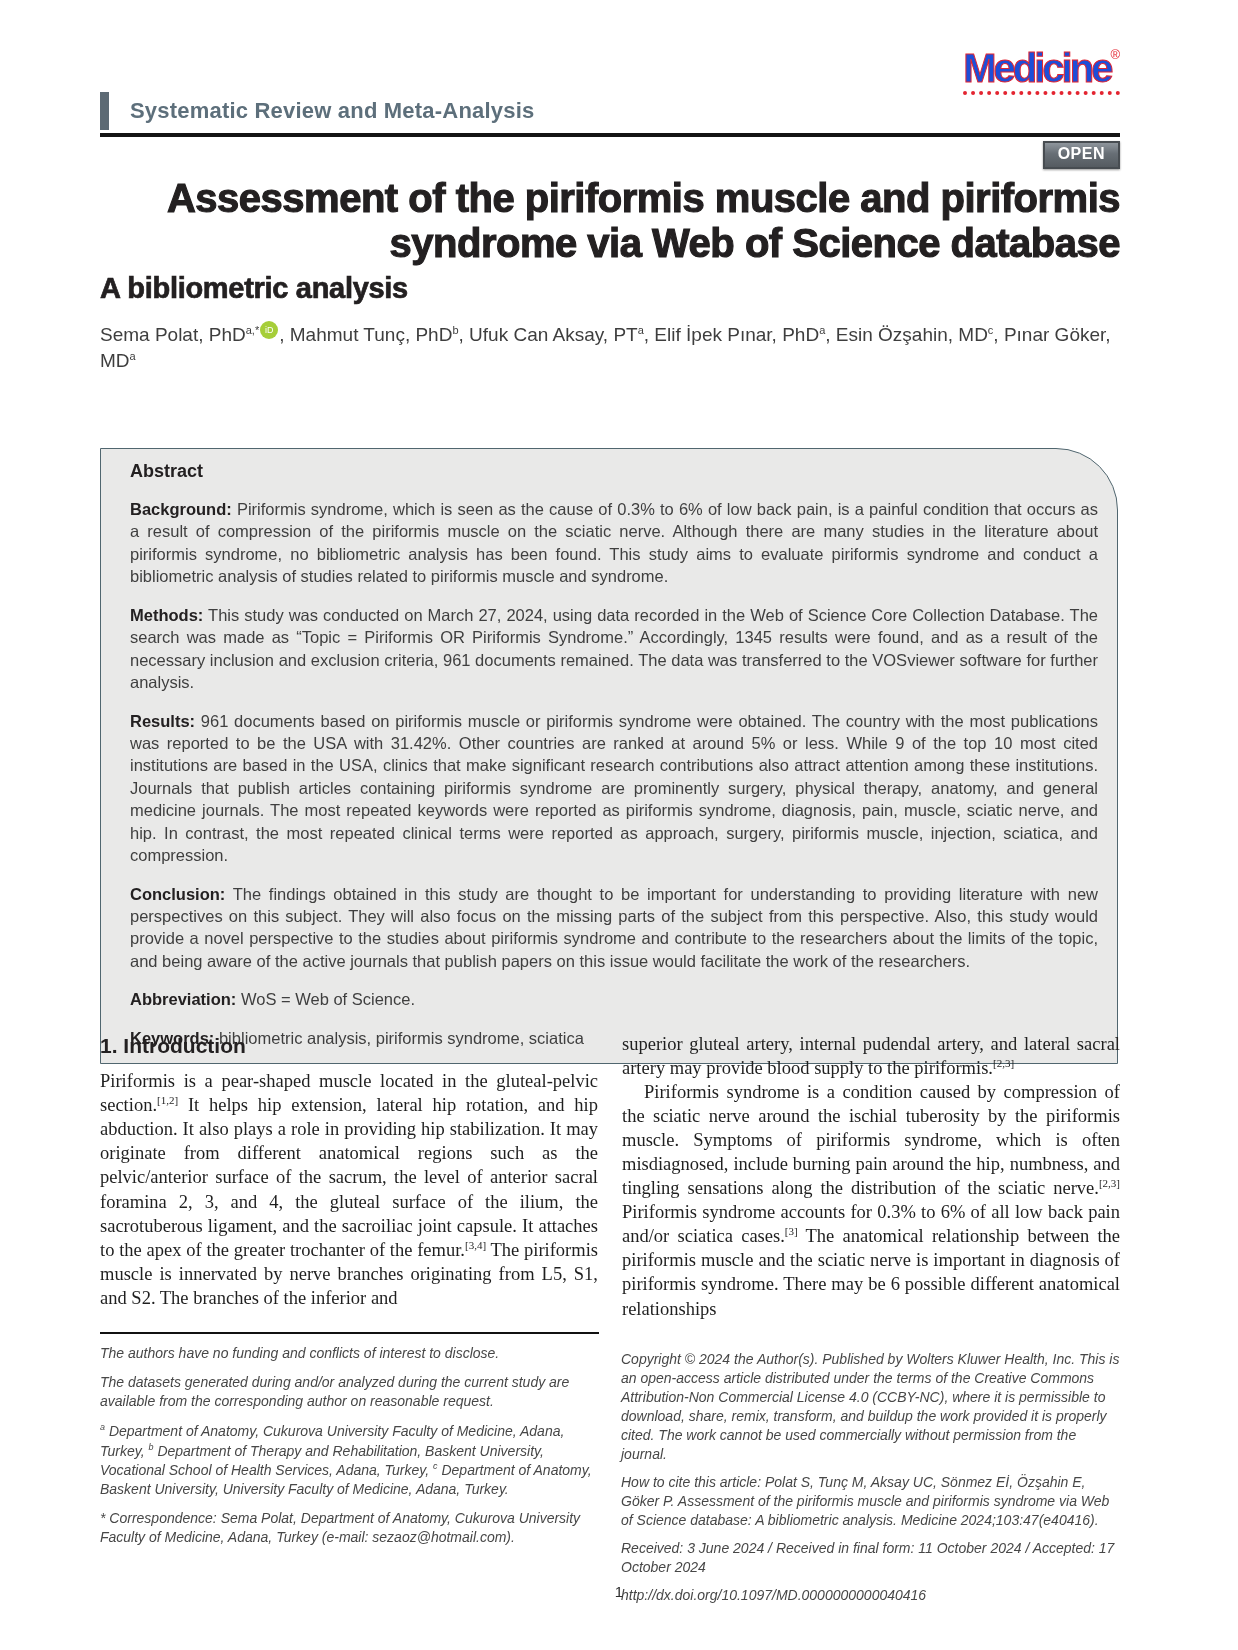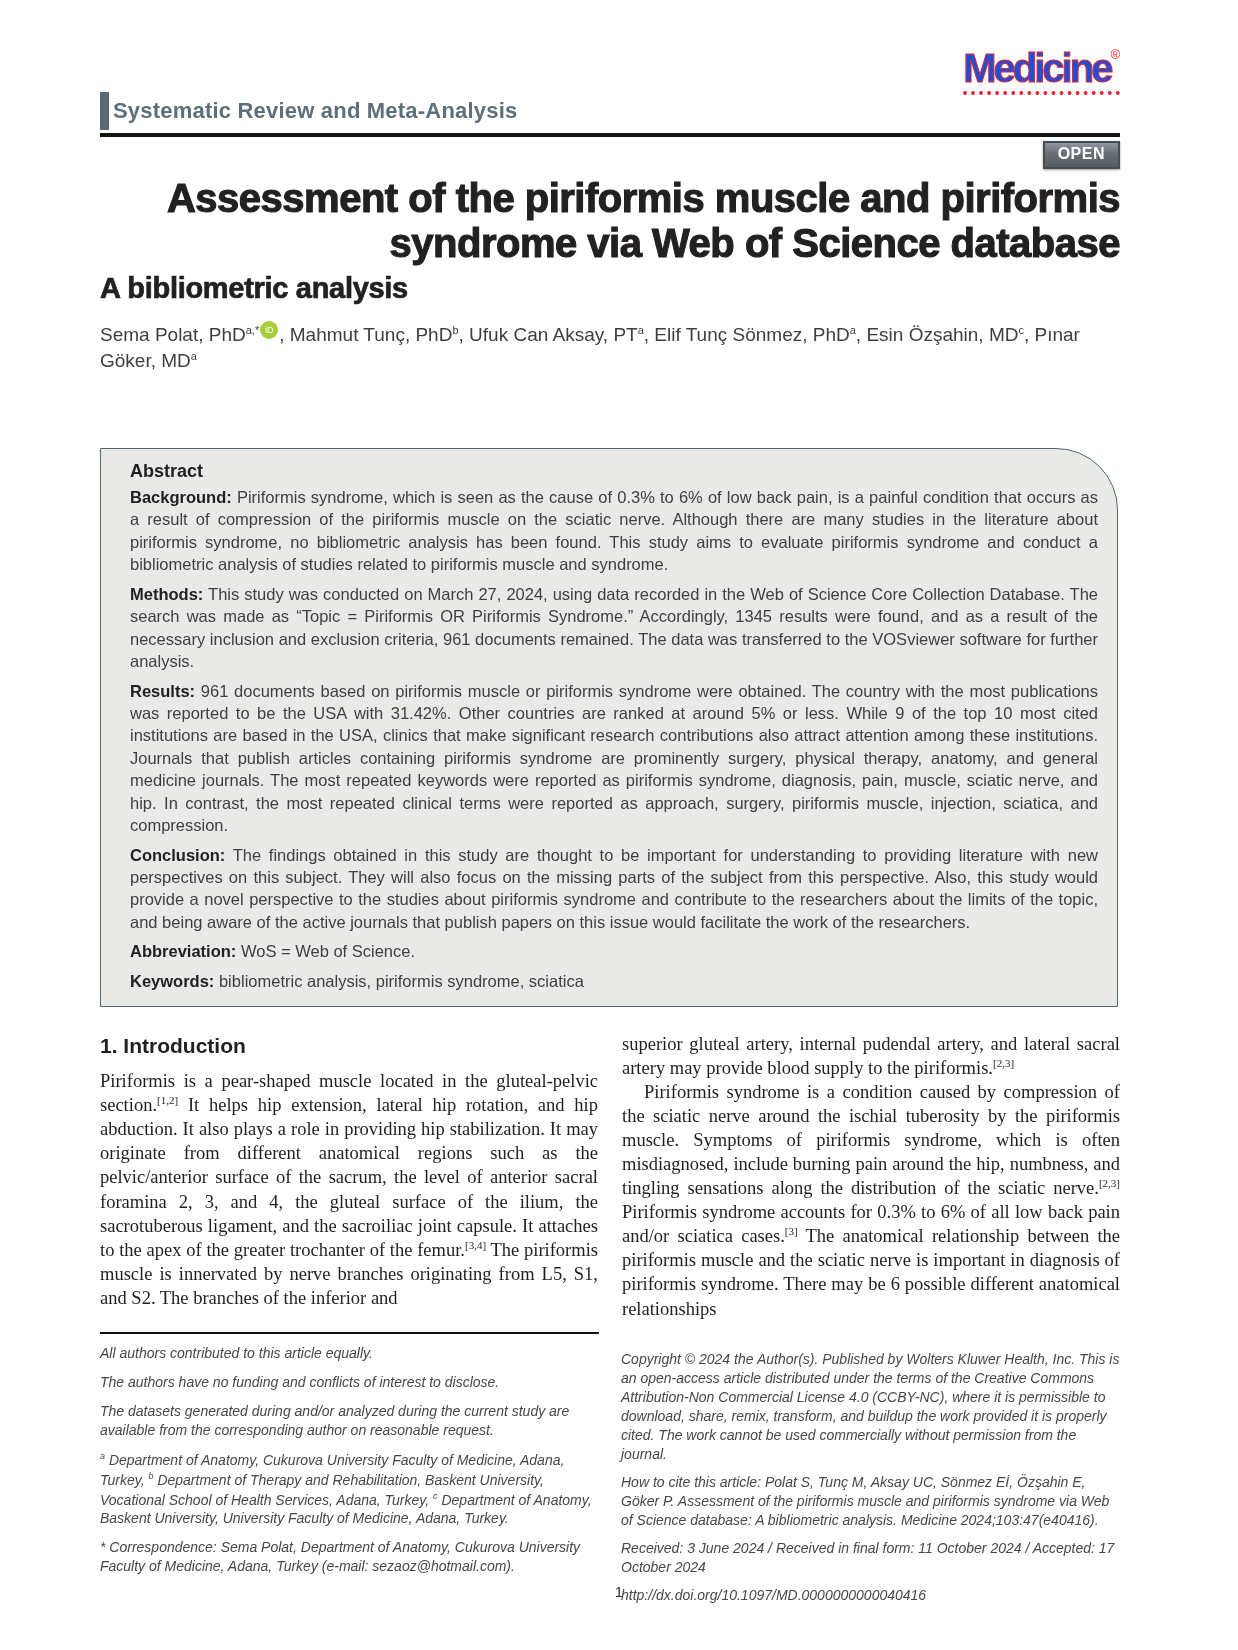--- a/index.html
+++ b/index.html
@@ -8,21 +8,21 @@
     font-family:"Liberation Sans",sans-serif;color:#1d1d1d;
   }
   
   .brand{position:absolute;top:48px;right:118px;text-align:right;line-height:1;}
   .brand-word{
     font-size:40px;font-weight:700;letter-spacing:-3px;color:#1d4ed8;
     -webkit-text-stroke:1px #e32430;
   }
   .brand-reg{font-size:13px;vertical-align:top;color:#e32430;font-weight:400;letter-spacing:0;}
   .brand-dots{margin-top:3px;height:0;border-bottom:4px dotted #e32430;}
-  .kicker{position:absolute;left:100px;top:92px;display:flex;align-items:center;gap:4px;}
+  .kicker{position:absolute;left:100px;top:92px;display:flex;align-items:center;gap:21px;}
   .kicker-bar{width:9px;height:38px;background:#5d6a74;}
   .kicker-label{font-size:22px;font-weight:700;color:#5d6f7b;letter-spacing:.2px;}
   .top-rule{position:absolute;left:100px;top:133px;width:1020px;height:4px;background:#141414;}
   .open-badge{
     position:absolute;top:141px;right:118px;
     background:linear-gradient(180deg,#8e959c 0%,#676e75 45%,#555b61 100%);
     border:2px solid #474c51;border-radius:0;padding:2px 13px 4px 13px;
     color:#ffffff;font-weight:700;font-size:16px;letter-spacing:.5px;
     box-shadow:0 1px 2px rgba(0,0,0,.4);
   }
@@ -43,21 +43,21 @@
     background:#a6ce39;color:#ffffff;font-size:9px;font-weight:400;
     text-align:center;line-height:18px;vertical-align:super;margin:0 1px;
   }
   
   .abstract-box{
     position:absolute;left:100px;top:448px;width:1018px;box-sizing:border-box;
     background:#e9e9e8;border:1.5px solid #50666f;border-top-right-radius:62px;
     padding:12px 19px 12px 29px;
   }
   .abstract-heading{font-size:18px;font-weight:700;color:#232021;margin:0 0 4px 0;}
-  .abs-para{margin:4px 0 7px 0;font-size:16.5px;line-height:1.36;text-align:justify;color:#3f3f3f;}
+  .abs-para{margin:16px 0 7px 0;font-size:16.5px;line-height:1.36;text-align:justify;color:#3f3f3f;}
   .abs-para:last-child{margin-bottom:2px;}
   .abs-label{font-weight:700;color:#232021;}
   
   .intro{
     position:absolute;left:100px;top:1032px;width:1020px;
     display:grid;grid-template-columns:1fr 1fr;column-gap:24px;
     font-family:"Liberation Serif",serif;font-size:18.5px;line-height:1.3;
     text-align:justify;color:#1f1f1f;
   }
   .section-heading{
@@ -93,21 +93,21 @@
   </div>
 
   <div class="top-rule"></div>
 
   <div class="open-badge">OPEN</div>
 
   <div class="title-block">
     <h1 class="article-title">Assessment of the piriformis muscle and piriformis syndrome via Web of Science database</h1>
     <h2 class="article-subtitle">A bibliometric analysis</h2>
     <div class="author-line">
-      <span><span>Sema Polat, PhD</span><sup>a,*</sup></span><span class="orcid">iD</span><span><span>, Mahmut Tunç, PhD</span><sup>b</sup></span><span><span>, Ufuk Can Aksay, PT</span><sup>a</sup></span><span><span>, Elif Tunç Sönmez, PhD</span><sup>a</sup></span><span><span>, Esin Özşahin, MD</span><sup>c</sup></span><span><span>, Pınar Göker, MD</span><sup>a</sup></span>
+      <span><span>Sema Polat, PhD</span><sup>a,*</sup></span><span class="orcid">iD</span><span><span>, Mahmut Tunç, PhD</span><sup>b</sup></span><span><span>, Ufuk Can Aksay, PT</span><sup>a</sup></span><span><span>, Elif İpek Pınar, PhD</span><sup>a</sup></span><span><span>, Esin Özşahin, MD</span><sup>c</sup></span><span><span>, Pınar Göker, MD</span><sup>a</sup></span>
     </div>
   </div>
 
   <div class="abstract-box">
     <div class="abstract-heading">Abstract</div>
     <p class="abs-para"><span class="abs-label">Background:</span><span> Piriformis syndrome, which is seen as the cause of 0.3% to 6% of low back pain, is a painful condition that occurs as a result of compression of the piriformis muscle on the sciatic nerve. Although there are many studies in the literature about piriformis syndrome, no bibliometric analysis has been found. This study aims to evaluate piriformis syndrome and conduct a bibliometric analysis of studies related to piriformis muscle and syndrome.</span></p>
     <p class="abs-para"><span class="abs-label">Methods:</span><span> This study was conducted on March 27, 2024, using data recorded in the Web of Science Core Collection Database. The search was made as “Topic = Piriformis OR Piriformis Syndrome.” Accordingly, 1345 results were found, and as a result of the necessary inclusion and exclusion criteria, 961 documents remained. The data was transferred to the VOSviewer software for further analysis.</span></p>
     <p class="abs-para"><span class="abs-label">Results:</span><span> 961 documents based on piriformis muscle or piriformis syndrome were obtained. The country with the most publications was reported to be the USA with 31.42%. Other countries are ranked at around 5% or less. While 9 of the top 10 most cited institutions are based in the USA, clinics that make significant research contributions also attract attention among these institutions. Journals that publish articles containing piriformis syndrome are prominently surgery, physical therapy, anatomy, and general medicine journals. The most repeated keywords were reported as piriformis syndrome, diagnosis, pain, muscle, sciatic nerve, and hip. In contrast, the most repeated clinical terms were reported as approach, surgery, piriformis muscle, injection, sciatica, and compression.</span></p>
     <p class="abs-para"><span class="abs-label">Conclusion:</span><span> The findings obtained in this study are thought to be important for understanding to providing literature with new perspectives on this subject. They will also focus on the missing parts of the subject from this perspective. Also, this study would provide a novel perspective to the studies about piriformis syndrome and contribute to the researchers about the limits of the topic, and being aware of the active journals that publish papers on this issue would facilitate the work of the researchers.</span></p>
     <p class="abs-para"><span class="abs-label">Abbreviation:</span><span> WoS = Web of Science.</span></p>
@@ -120,21 +120,20 @@
       <p><span>Piriformis is a pear-shaped muscle located in the gluteal-pelvic section.</span><sup>[1,2]</sup><span> It helps hip extension, lateral hip rotation, and hip abduction. It also plays a role in providing hip stabilization. It may originate from different anatomical regions such as the pelvic/anterior surface of the sacrum, the level of anterior sacral foramina 2, 3, and 4, the gluteal surface of the ilium, the sacrotuberous ligament, and the sacroiliac joint capsule. It attaches to the apex of the greater trochanter of the femur.</span><sup>[3,4]</sup><span> The piriformis muscle is innervated by nerve branches originating from L5, S1, and S2. The branches of the inferior and</span></p>
     </div>
     <div>
       <p><span>superior gluteal artery, internal pudendal artery, and lateral sacral artery may provide blood supply to the piriformis.</span><sup>[2,3]</sup></p>
       <p class="indent"><span>Piriformis syndrome is a condition caused by compression of the sciatic nerve around the ischial tuberosity by the piriformis muscle. Symptoms of piriformis syndrome, which is often misdiagnosed, include burning pain around the hip, numbness, and tingling sensations along the distribution of the sciatic nerve.</span><sup>[2,3]</sup><span> Piriformis syndrome accounts for 0.3% to 6% of all low back pain and/or sciatica cases.</span><sup>[3]</sup><span> The anatomical relationship between the piriformis muscle and the sciatic nerve is important in diagnosis of piriformis syndrome. There may be 6 possible different anatomical relationships</span></p>
     </div>
   </div>
 
   <div class="footnotes-left">
     <div class="fn-rule"></div>
-    <p class="fn">All authors contributed to this article equally.</p>
     <p class="fn">The authors have no funding and conflicts of interest to disclose.</p>
     <p class="fn">The datasets generated during and/or analyzed during the current study are available from the corresponding author on reasonable request.</p>
     <p class="fn"><sup>a</sup><span> Department of Anatomy, Cukurova University Faculty of Medicine, Adana, Turkey, </span><sup>b</sup><span> Department of Therapy and Rehabilitation, Baskent University, Vocational School of Health Services, Adana, Turkey, </span><sup>c</sup><span> Department of Anatomy, Baskent University, University Faculty of Medicine, Adana, Turkey.</span></p>
     <p class="fn">* Correspondence: Sema Polat, Department of Anatomy, Cukurova University Faculty of Medicine, Adana, Turkey (e-mail: sezaoz@hotmail.com).</p>
   </div>
 
   <div class="footnotes-right">
     <p class="fn">Copyright © 2024 the Author(s). Published by Wolters Kluwer Health, Inc. This is an open-access article distributed under the terms of the Creative Commons Attribution-Non Commercial License 4.0 (CCBY-NC), where it is permissible to download, share, remix, transform, and buildup the work provided it is properly cited. The work cannot be used commercially without permission from the journal.</p>
     <p class="fn">How to cite this article: Polat S, Tunç M, Aksay UC, Sönmez Eİ, Özşahin E, Göker P. Assessment of the piriformis muscle and piriformis syndrome via Web of Science database: A bibliometric analysis. Medicine 2024;103:47(e40416).</p>
     <p class="fn">Received: 3 June 2024 / Received in final form: 11 October 2024 / Accepted: 17 October 2024</p>

